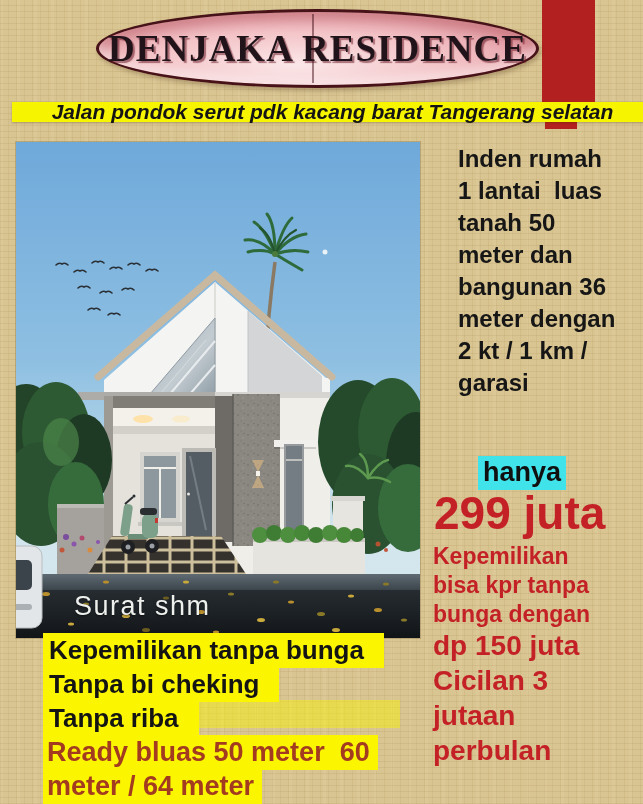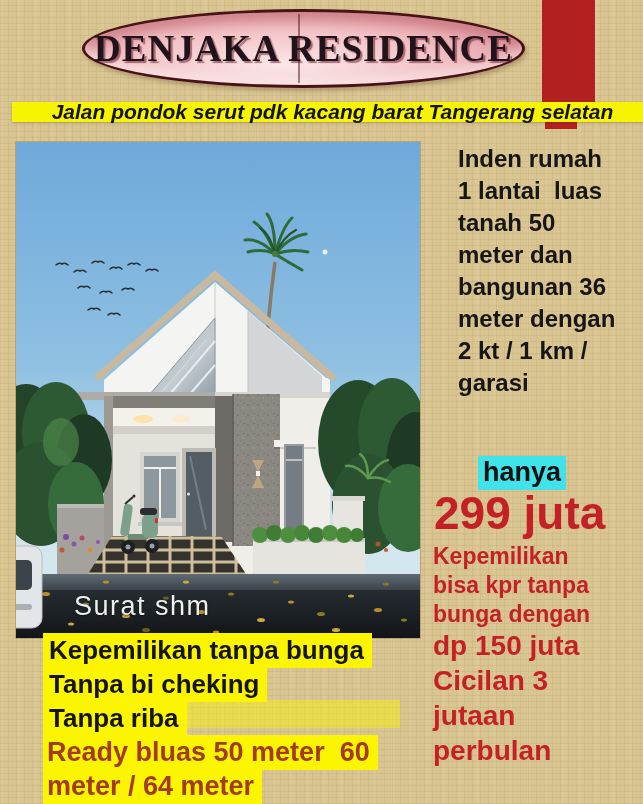--- a/index.html
+++ b/index.html
@@ -8,21 +8,21 @@
     background-color:#d9c592;
     background-image:
       repeating-linear-gradient(0deg, rgba(155,125,65,.14) 0 1px, rgba(0,0,0,0) 1px 6px),
       repeating-linear-gradient(90deg, rgba(155,125,65,.11) 0 1px, rgba(0,0,0,0) 1px 8px),
       repeating-linear-gradient(90deg, rgba(255,246,214,.07) 0 3px, rgba(0,0,0,0) 3px 17px);
     font-family:"Liberation Sans", sans-serif;
   }
   .red-bar{position:absolute;left:542px;top:0;width:53px;height:121px;background:#b2201f;z-index:1;}
   .red-bar-stub{position:absolute;left:545px;top:121px;width:32px;height:8px;background:#b2201f;z-index:1;}
   .title-oval{
-    position:absolute;left:82px;top:9px;width:443px;height:79px;border-radius:50%;
+    position:absolute;left:96px;top:9px;width:443px;height:79px;border-radius:50%;
     border:3px solid #471318;box-sizing:border-box;z-index:2;
     background:radial-gradient(ellipse at 45% 72%, #fbe7e8 0%, #f3c3c7 45%, #e39ba3 78%, #d4848d 100%);
     box-shadow:inset 0 -6px 10px rgba(255,255,255,.45), inset 0 8px 12px rgba(160,60,70,.35), 2px 3px 4px rgba(60,30,10,.25);
     display:flex;align-items:center;justify-content:center;
   }
   .oval-seam{position:absolute;left:213px;top:2px;bottom:2px;width:2px;background:rgba(70,20,28,.5);}
   .title-text{
     font-family:"Liberation Serif", serif;font-weight:700;font-size:37px;letter-spacing:1px;
     color:#20141a;text-shadow:2px 2px 1px rgba(100,20,32,.55);white-space:nowrap;
   }
@@ -49,21 +49,21 @@
   }
   .amount{position:absolute;left:434px;top:486px;z-index:2;color:#c42127;font-size:46px;font-weight:700;white-space:pre;letter-spacing:0;}
   .pay-block{position:absolute;left:433px;top:542px;z-index:2;}
   .pay-line{color:#c42127;font-size:23px;font-weight:700;line-height:29px;white-space:pre;}
   .dp-line{color:#c42127;font-size:28px;font-weight:700;line-height:34px;white-space:pre;}
   .inst-line{color:#c42127;font-size:28px;font-weight:700;line-height:35px;white-space:pre;}
   .offers{position:absolute;left:43px;top:633px;z-index:4;}
   .offer-row{line-height:34px;height:34px;}
   .offer-line{
     background:#fbf500;color:#141414;font-size:26px;font-weight:700;
-    padding:2px 8px 3px 6px;white-space:pre;box-decoration-break:clone;
+    padding:2px 20px 3px 6px;white-space:pre;box-decoration-break:clone;
   }
   .faded-band{position:absolute;left:140px;top:67px;width:217px;height:28px;background:rgba(250,245,0,.45);z-index:-1;}
   .ready-row{line-height:34px;height:34px;}
   .ready-line{
     background:#fbf500;color:#a23b1f;font-size:27px;font-weight:700;
     padding:2px 8px 3px 4px;white-space:pre;
   }
 </style>
 </head>
 <body>

